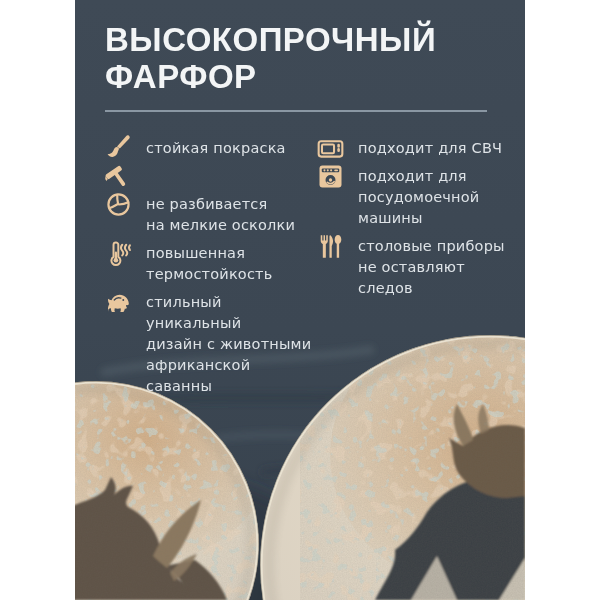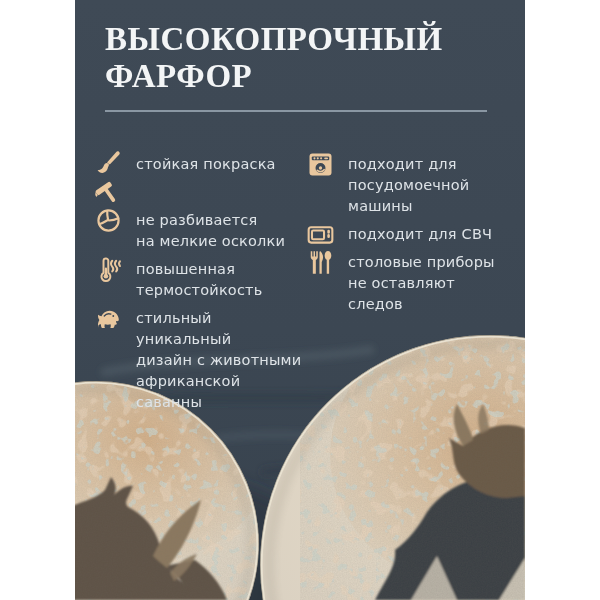--- a/index.html
+++ b/index.html
@@ -2,24 +2,24 @@
 <html style="--page-bg: #ffffff; --panel-bg: #3d4854; --title-color: #f3f5f6; --divider-color: #8a97a3; --icon-color: #e9c79e; --text-color: #dee3e7;"><head>
 <meta charset="utf-8">
 <style>
   html,body{margin:0;padding:0;background:#ffffff;}
   .page{position:relative;width:600px;height:600px;background:var(--page-bg,#ffffff);overflow:hidden;
         font-family:"Liberation Sans","DejaVu Sans",sans-serif;}
   .panel{position:absolute;left:75px;top:0;width:450px;height:600px;
          background:linear-gradient(180deg,#3f4a56 0%,#3c4753 55%,#37424d 100%);
          overflow:hidden;}
   .panel-head{position:relative;z-index:3;padding:21px 30px 0 30px;}
-  .title{margin:0;font-family:Liberation Serif, serif;font-weight:700;
+  .title{margin:0;font-family:Liberation Sans, sans-serif;font-weight:700;
          font-size:33px;line-height:37px;letter-spacing:.5px;color:var(--title-color,#f3f5f6);}
   .divider{margin-top:15px;width:382px;height:2px;background:var(--divider-color,#8a97a3);}
-  .features{position:relative;z-index:3;display:flex;padding:26px 0 0 20px;margin-top:16px;}
+  .features{position:relative;z-index:3;display:flex;padding:26px 0 0 30px;}
   .fcol-left{width:212px;flex:none;}
   .fcol-right{flex:1;}
   .feature{display:flex;gap:14px;margin-bottom:7px;align-items:flex-start;}
   .ficon{flex:none;width:27px;height:21px;color:var(--icon-color,#e9c79e);}
   .ficon svg{width:27px;height:27px;margin-top:-3px;display:block;overflow:visible;}
   .ftext{font-family:"DejaVu Sans","Liberation Sans",sans-serif;font-size:14.5px;line-height:21px;
          letter-spacing:.2px;color:var(--text-color,#dee3e7);white-space:pre-line;}
   .bgfill{fill:var(--panel-bg,#3d4854);}
   .bgstroke{stroke:var(--panel-bg,#3d4854);}
   .plates-svg{position:absolute;left:0;top:0;width:450px;height:600px;z-index:1;}
@@ -194,51 +194,51 @@
             </span>
             <span class="ftext">стильный уникальный
 дизайн с животными
 африканской саванны</span>
           </div>
         </div>
       <div class="fcol-right" id="col-right">
           <div class="feature">
             <span class="ficon">
               <svg viewBox="0 0 26 26">
+                <g fill="none" stroke="currentColor" stroke-width="2">
+                  <rect x="1.6" y="6" width="22.8" height="14.8" rx="2.4"></rect>
+                  <rect x="4.8" y="9.2" width="11.6" height="8.4" rx="1.2"></rect>
+                  <path d="M20.8 9.6v1.4M20.8 13.8v1.4" stroke-linecap="round" stroke-width="2.5"></path>
+                </g>
+              </svg>
+            </span>
+            <span class="ftext">подходит для СВЧ</span>
+          </div>
+          <div class="feature">
+            <span class="ficon">
+              <svg viewBox="0 0 26 26">
                 <rect x="2.4" y="2.4" width="21.2" height="21.2" rx="2.8" fill="currentColor"></rect>
                 <rect class="bgfill" x="4.6" y="5.2" width="16.8" height="3.8" rx="1"></rect>
                 <circle cx="7.2" cy="7.1" r="1" fill="currentColor"></circle>
                 <circle cx="10.4" cy="7.1" r="1" fill="currentColor"></circle>
                 <circle cx="13.6" cy="7.1" r="1" fill="currentColor"></circle>
                 <rect x="16.6" y="6.3" width="3.6" height="1.7" rx=".8" fill="currentColor"></rect>
                 <circle class="bgfill" cx="13" cy="16.4" r="5.6"></circle>
                 <circle cx="13" cy="16.4" r="5.6" fill="none" stroke="currentColor" stroke-width="1.6"></circle>
                 <path d="M9.9 18.6a4.4 4.4 0 0 0 6.6-.6" fill="none" stroke="currentColor" stroke-width="1.6" stroke-linecap="round"></path>
                 <circle cx="13" cy="16.4" r="1.6" fill="currentColor"></circle>
               </svg>
             </span>
             <span class="ftext">подходит для
 посудомоечной
 машины</span>
           </div>
           <div class="feature">
             <span class="ficon">
               <svg viewBox="0 0 26 26">
-                <g fill="none" stroke="currentColor" stroke-width="2">
-                  <rect x="1.6" y="6" width="22.8" height="14.8" rx="2.4"></rect>
-                  <rect x="4.8" y="9.2" width="11.6" height="8.4" rx="1.2"></rect>
-                  <path d="M20.8 9.6v1.4M20.8 13.8v1.4" stroke-linecap="round" stroke-width="2.5"></path>
-                </g>
-              </svg>
-            </span>
-            <span class="ftext">подходит для СВЧ</span>
-          </div>
-          <div class="feature">
-            <span class="ficon">
-              <svg viewBox="0 0 26 26">
                 <g fill="currentColor">
                   <path d="M3.6 2.2h1.5v5h1.2v-5h1.4v5h1.2v-5h1.5v5.6c0 1.3-.8 2.3-1.9 2.7v13.3H5.6V10.5C4.4 10.1 3.6 9.1 3.6 7.8z"></path>
                   <path d="M12.9 2.1c2.5 2.3 3.4 6.3 1.6 9.6-.2.3-.3.7-.3 1v11.1H12V3.2c0-.7.4-1.1.9-1.1z"></path>
                   <path d="M20.2 2c1.8 0 3.2 1.9 3.2 4.3 0 2-.9 3.6-2.1 4.1v13.4H19V10.4c-1.2-.5-2-2.1-2-4.1C17 3.9 18.4 2 20.2 2z"></path>
                 </g>
               </svg>
             </span>
             <span class="ftext">столовые приборы
 не оставляют
 следов</span>

